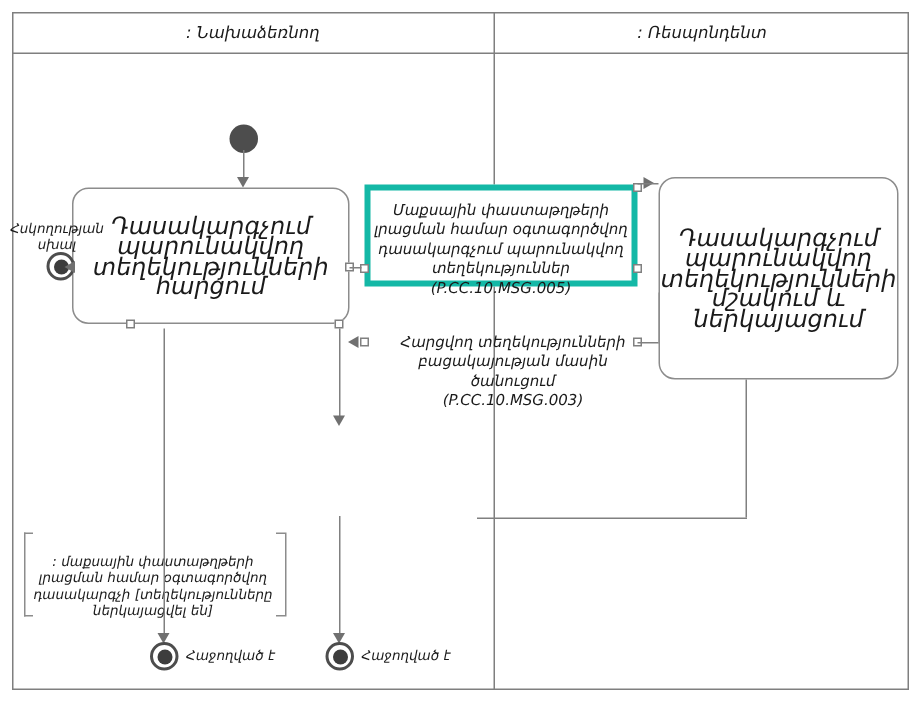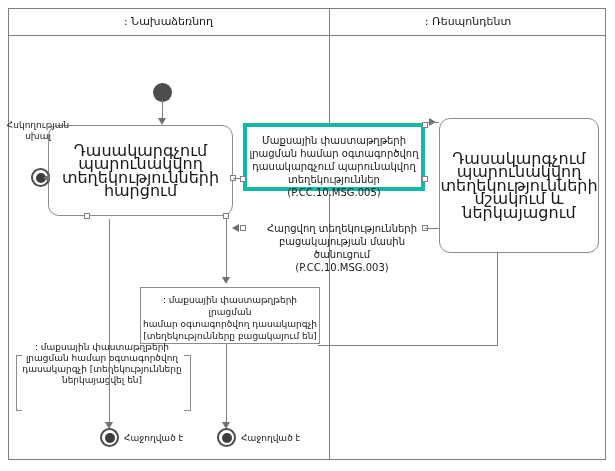--- a/index.html
+++ b/index.html
@@ -6,20 +6,21 @@
   html,body{margin:0;padding:0;background:#ffffff;}
   body{
     font-family:"DejaVu Sans","Liberation Sans",sans-serif;
     -webkit-font-smoothing:antialiased;
   }
   #canvas{
     position:relative;
     width:615px;height:471px;
     background:#ffffff;
     overflow:hidden;
+    font-style:italic;
   }
   
   .frame{
     position:absolute;
     left:8px;top:8px;
     width:598px;height:452px;
     border:1px solid #7f7f7f;
     box-sizing:border-box;
     background:#ffffff;
   }
@@ -170,20 +171,21 @@
     color:#1a1a1a;
     white-space:nowrap;
   }
   .side-label{
     position:absolute;
     font-size:9px;
     line-height:11px;
     color:#1a1a1a;
     text-align:center;
     white-space:pre-line;
+    margin-top:28px;
   }
 </style>
 </head>
 <body>
 
 <div id="canvas">
 
   <div class="frame"></div>
   <div class="swim-header"></div>
   <div class="swim-divider"></div>
@@ -240,23 +242,20 @@
   <div class="hline" style="left:425px;top:228px;width:14px;"></div>
   <div class="vline" style="left:439px;top:195px;height:34px;"></div>
 
   <div class="activity" style="left:439px;top:118px;width:160px;height:135px;">
     <div class="label">Դասակարգչում
 պարունակվող
 տեղեկությունների մշակում և
 ներկայացում</div>
   </div>
 
-  <div class="note" style="left:140px;top:287px;width:180px;height:57px;">: մաքսային փաստաթղթերի լրացման
-համար օգտագործվող դասակարգչի
-[տեղեկությունները բացակայում են]</div>
   <div class="vline" style="left:226px;top:219px;height:60px;"></div>
   <div class="arrow-d" style="left:222px;top:277px;"></div>
 
   <div class="side-label" style="left:12px;top:342px;width:180px;text-align:center;">: մաքսային փաստաթղթերի
 լրացման համար օգտագործվող
 դասակարգչի [տեղեկությունները
 ներկայացվել են]</div>
   <div class="vline" style="left:16px;top:355px;height:56px;background:#8c8c8c;"></div>
   <div class="hline" style="left:16px;top:355px;width:6px;background:#8c8c8c;"></div>
   <div class="hline" style="left:16px;top:410px;width:6px;background:#8c8c8c;"></div>

